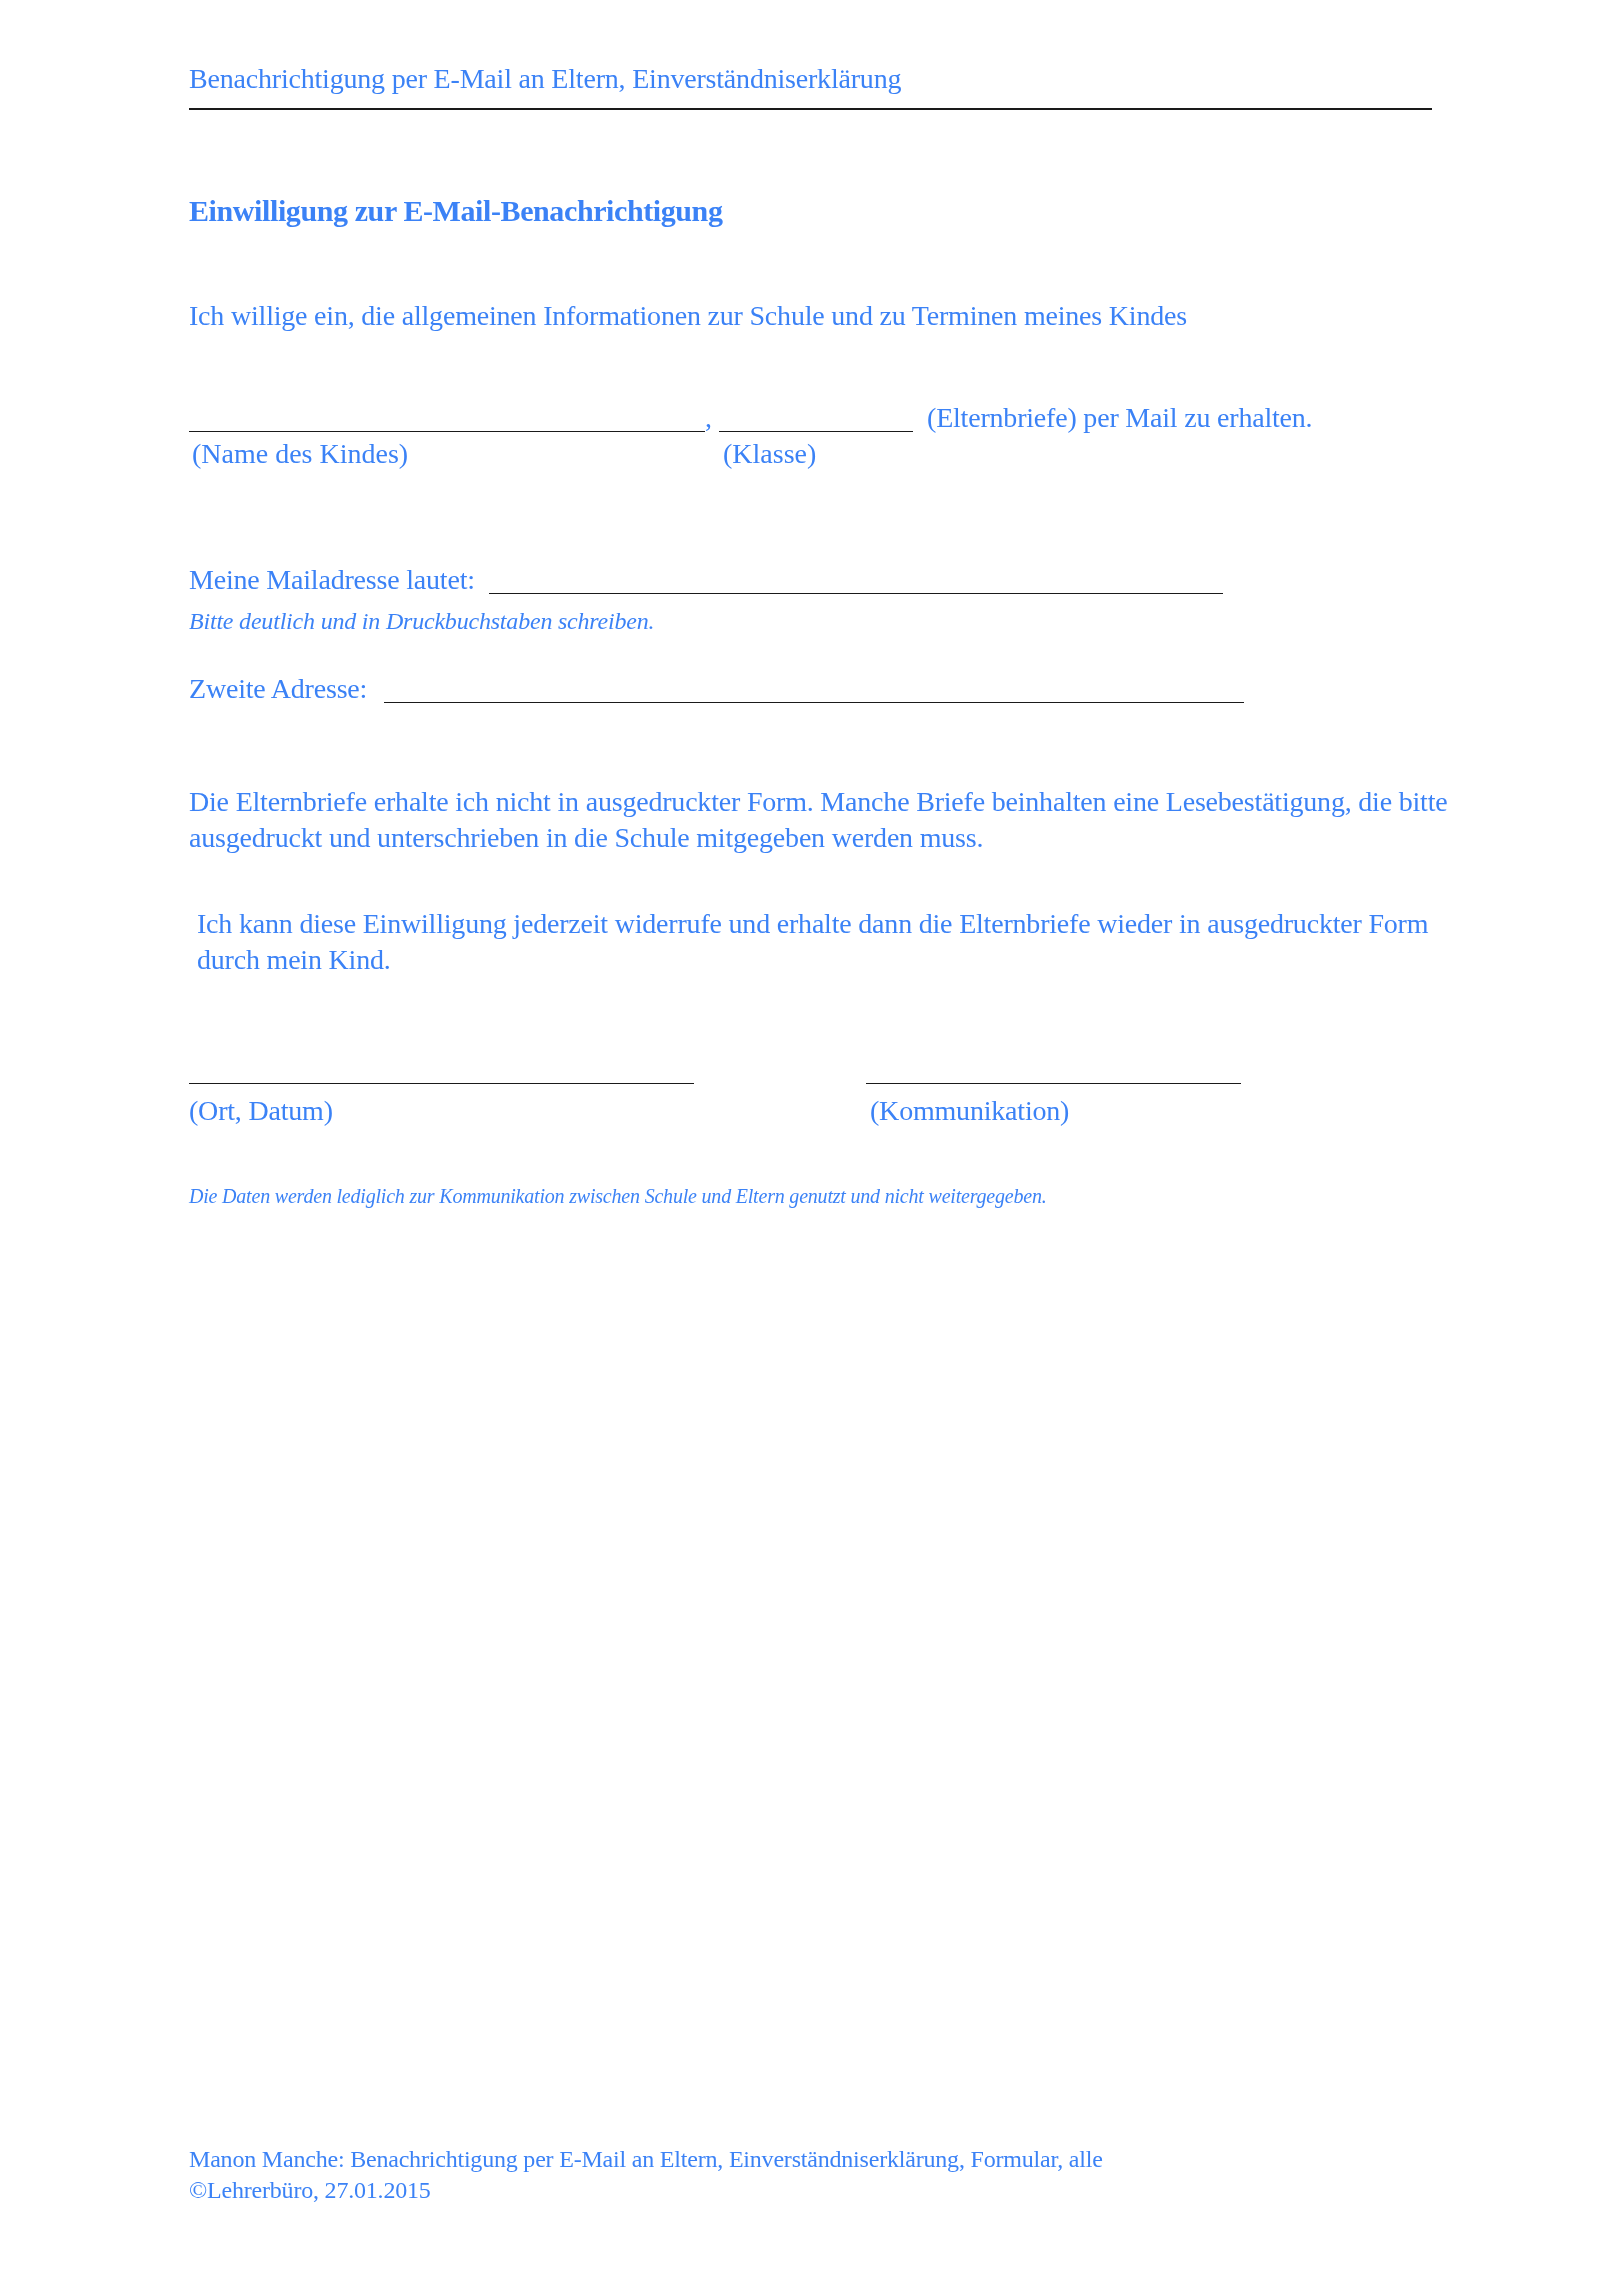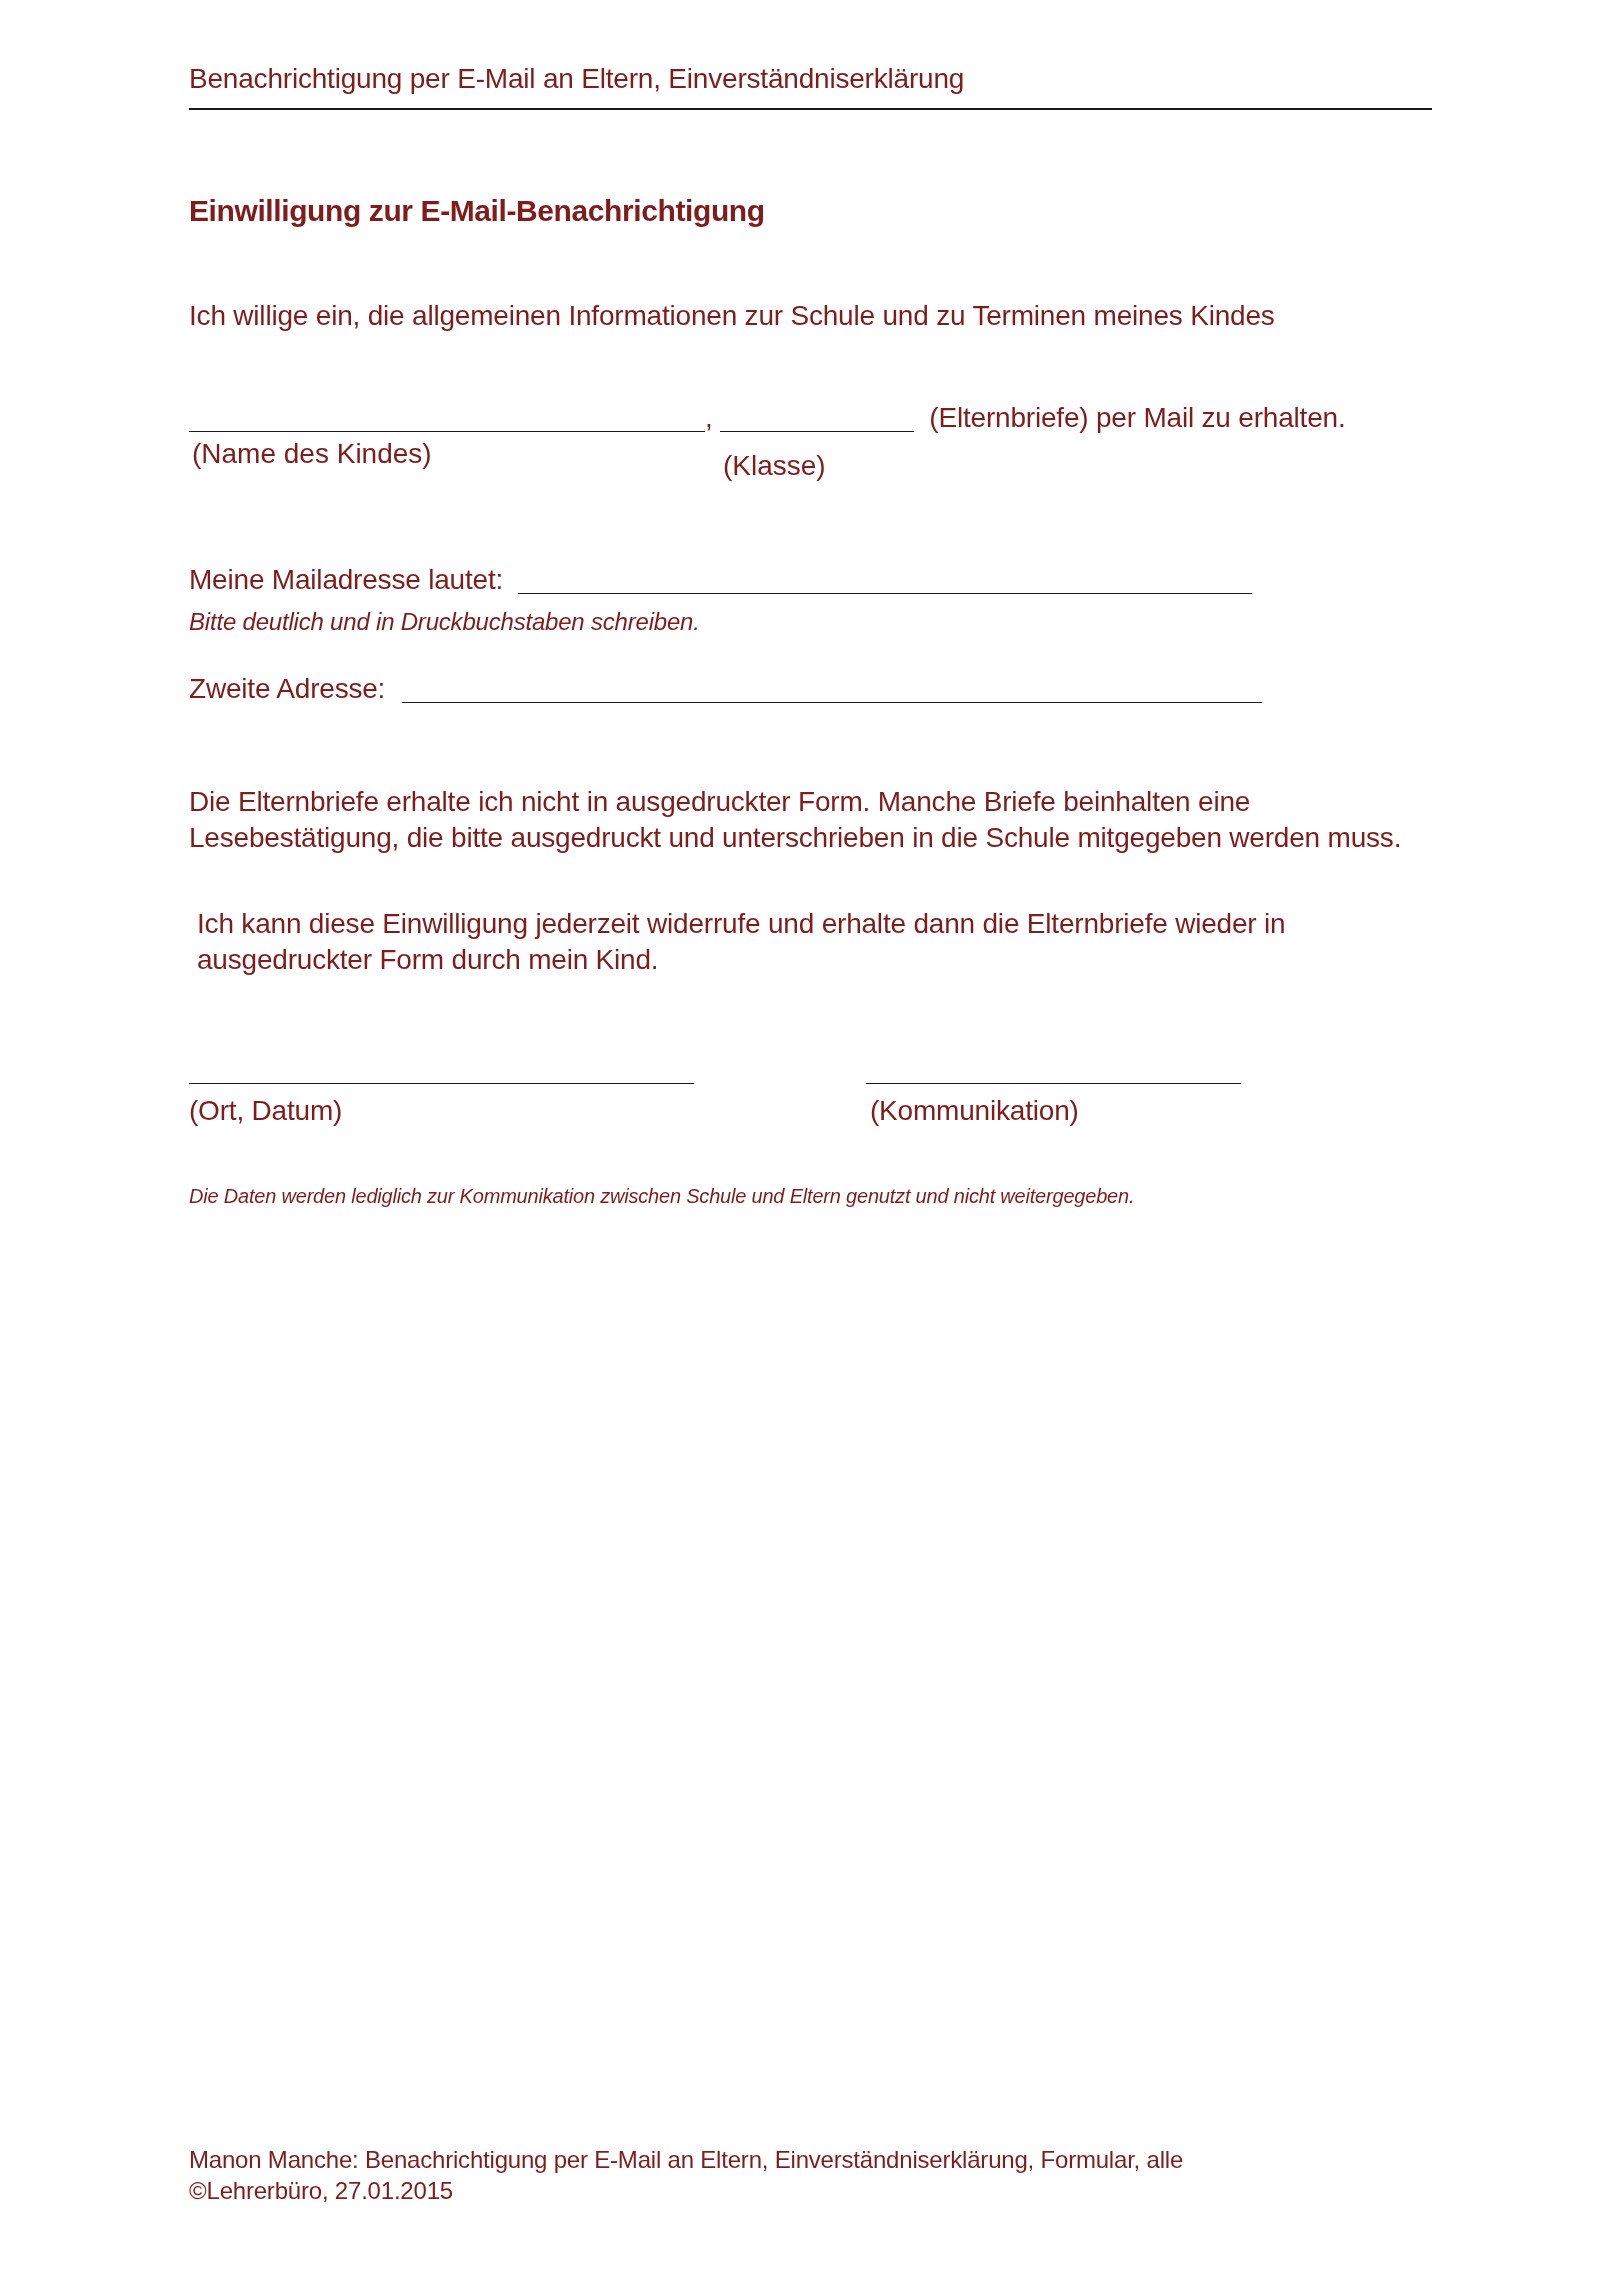--- a/index.html
+++ b/index.html
@@ -5,22 +5,22 @@
   html, body {
     margin: 0;
     padding: 0;
     background: #ffffff;
   }
   .page {
     position: relative;
     width: 1618px;
     height: 2291px;
     background: #ffffff;
-    font-family: Liberation Sans, sans-serif;
-    color: #7f1d1d;
+    font-family: Liberation Serif, serif;
+    color: #3b82f6;
     overflow: hidden;
   }
   .abs { position: absolute; }
 
   .header-block {
     left: 189px;
     top: 63px;
     width: 1243px;
     padding-bottom: 13.4px;
     border-bottom: 2.9px solid #1a1a1a;
@@ -79,21 +79,21 @@
 
   <div class="abs body-text" style="left:189px; top:298px; width:1262px;">Ich willige ein, die allgemeinen Informationen zur Schule und zu Terminen meines Kindes</div>
 
   <div class="abs body-text" style="left:189px; top:400px; width:1338px; white-space:nowrap;">
     <span class="blank" style="width:516px;"></span><span>, </span><span class="blank" style="width:194px;"></span>
     <span style="margin-left:7.6px;">(Elternbriefe) per Mail zu erhalten.</span>
   </div>
 
   <div class="abs fill-labels" style="left:0; top:438px; width:1618px;">
     <span class="abs" style="left:192px; top:0;">(Name des Kindes)</span>
-    <span class="abs" style="left:723px; top:12px;text-align:right;">(Klasse)</span>
+    <span class="abs" style="left:723px; top:0;text-align:right;">(Klasse)</span>
   </div>
 
   <div class="abs body-text" style="left:189px; top:562px; white-space:nowrap;">
     <span>Meine Mailadresse lautet:</span>
     <span class="blank" style="width:734px; margin-left:7.6px;"></span>
   </div>
   <div class="abs small-italic" style="left:189px; top:608px;">Bitte deutlich und in Druckbuchstaben schreiben.</div>
 
   <div class="abs body-text" style="left:189px; top:784px; width:1262px;">Die Elternbriefe erhalte ich nicht in ausgedruckter Form. Manche Briefe beinhalten eine Lesebestätigung, die bitte ausgedruckt und unterschrieben in die Schule mitgegeben werden muss.</div>
 

